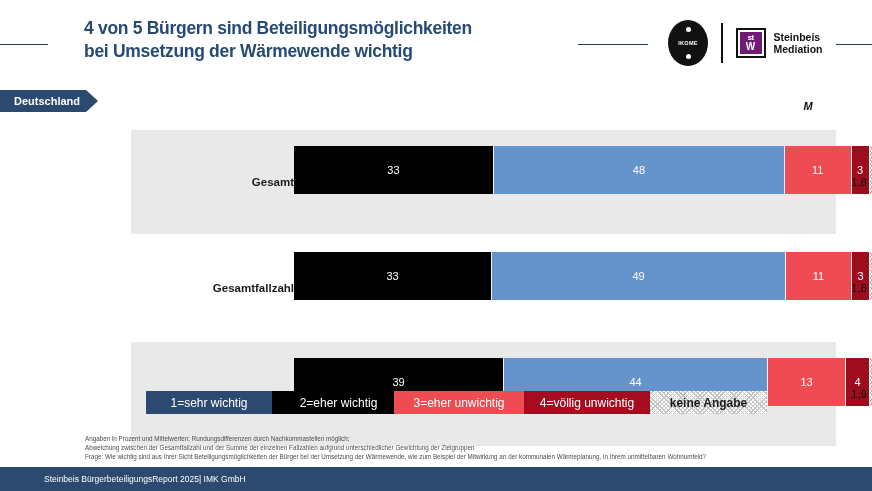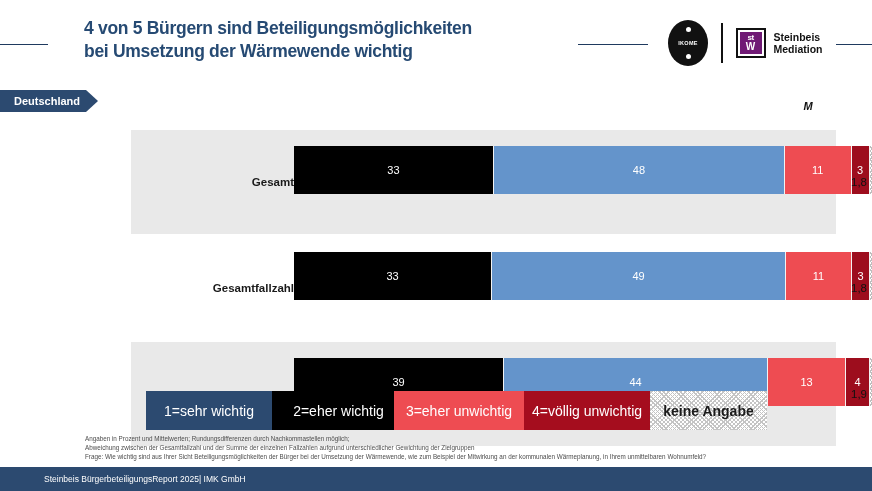--- a/index.html
+++ b/index.html
@@ -104,22 +104,22 @@
   .mean {
     position: absolute; left: 705px; width: 46px; text-align: center;
     font-size: 11.5px; color: #111;
   }
 
   
   .legend {
     position: absolute; left: 146px; top: 391px; height: 23px; display: flex;
   }
   .lg {
-    height: 39px; display: flex; align-items: center; justify-content: center;
-    font-size: 14px; color: #fff; padding: 0 9px; white-space: nowrap;
+    height: 23px; display: flex; align-items: center; justify-content: center;
+    font-size: 12px; color: #fff; padding: 0 9px; white-space: nowrap;
   }
   .lg.g1 { background: #2c4a70; }
   .lg.g2 { background: #000000; padding-left: 20px; }
   .lg.g3 { background: #ee4c52; }
   .lg.g4 { background: #a50d1e; }
   .lg.g5 {
     color: #1a1a1a; font-weight: bold; background-color: #ffffff;
     background-image:
       repeating-linear-gradient(45deg, #c4c4c4 0 1px, transparent 1px 3px),
       repeating-linear-gradient(-45deg, #c4c4c4 0 1px, transparent 1px 3px);

